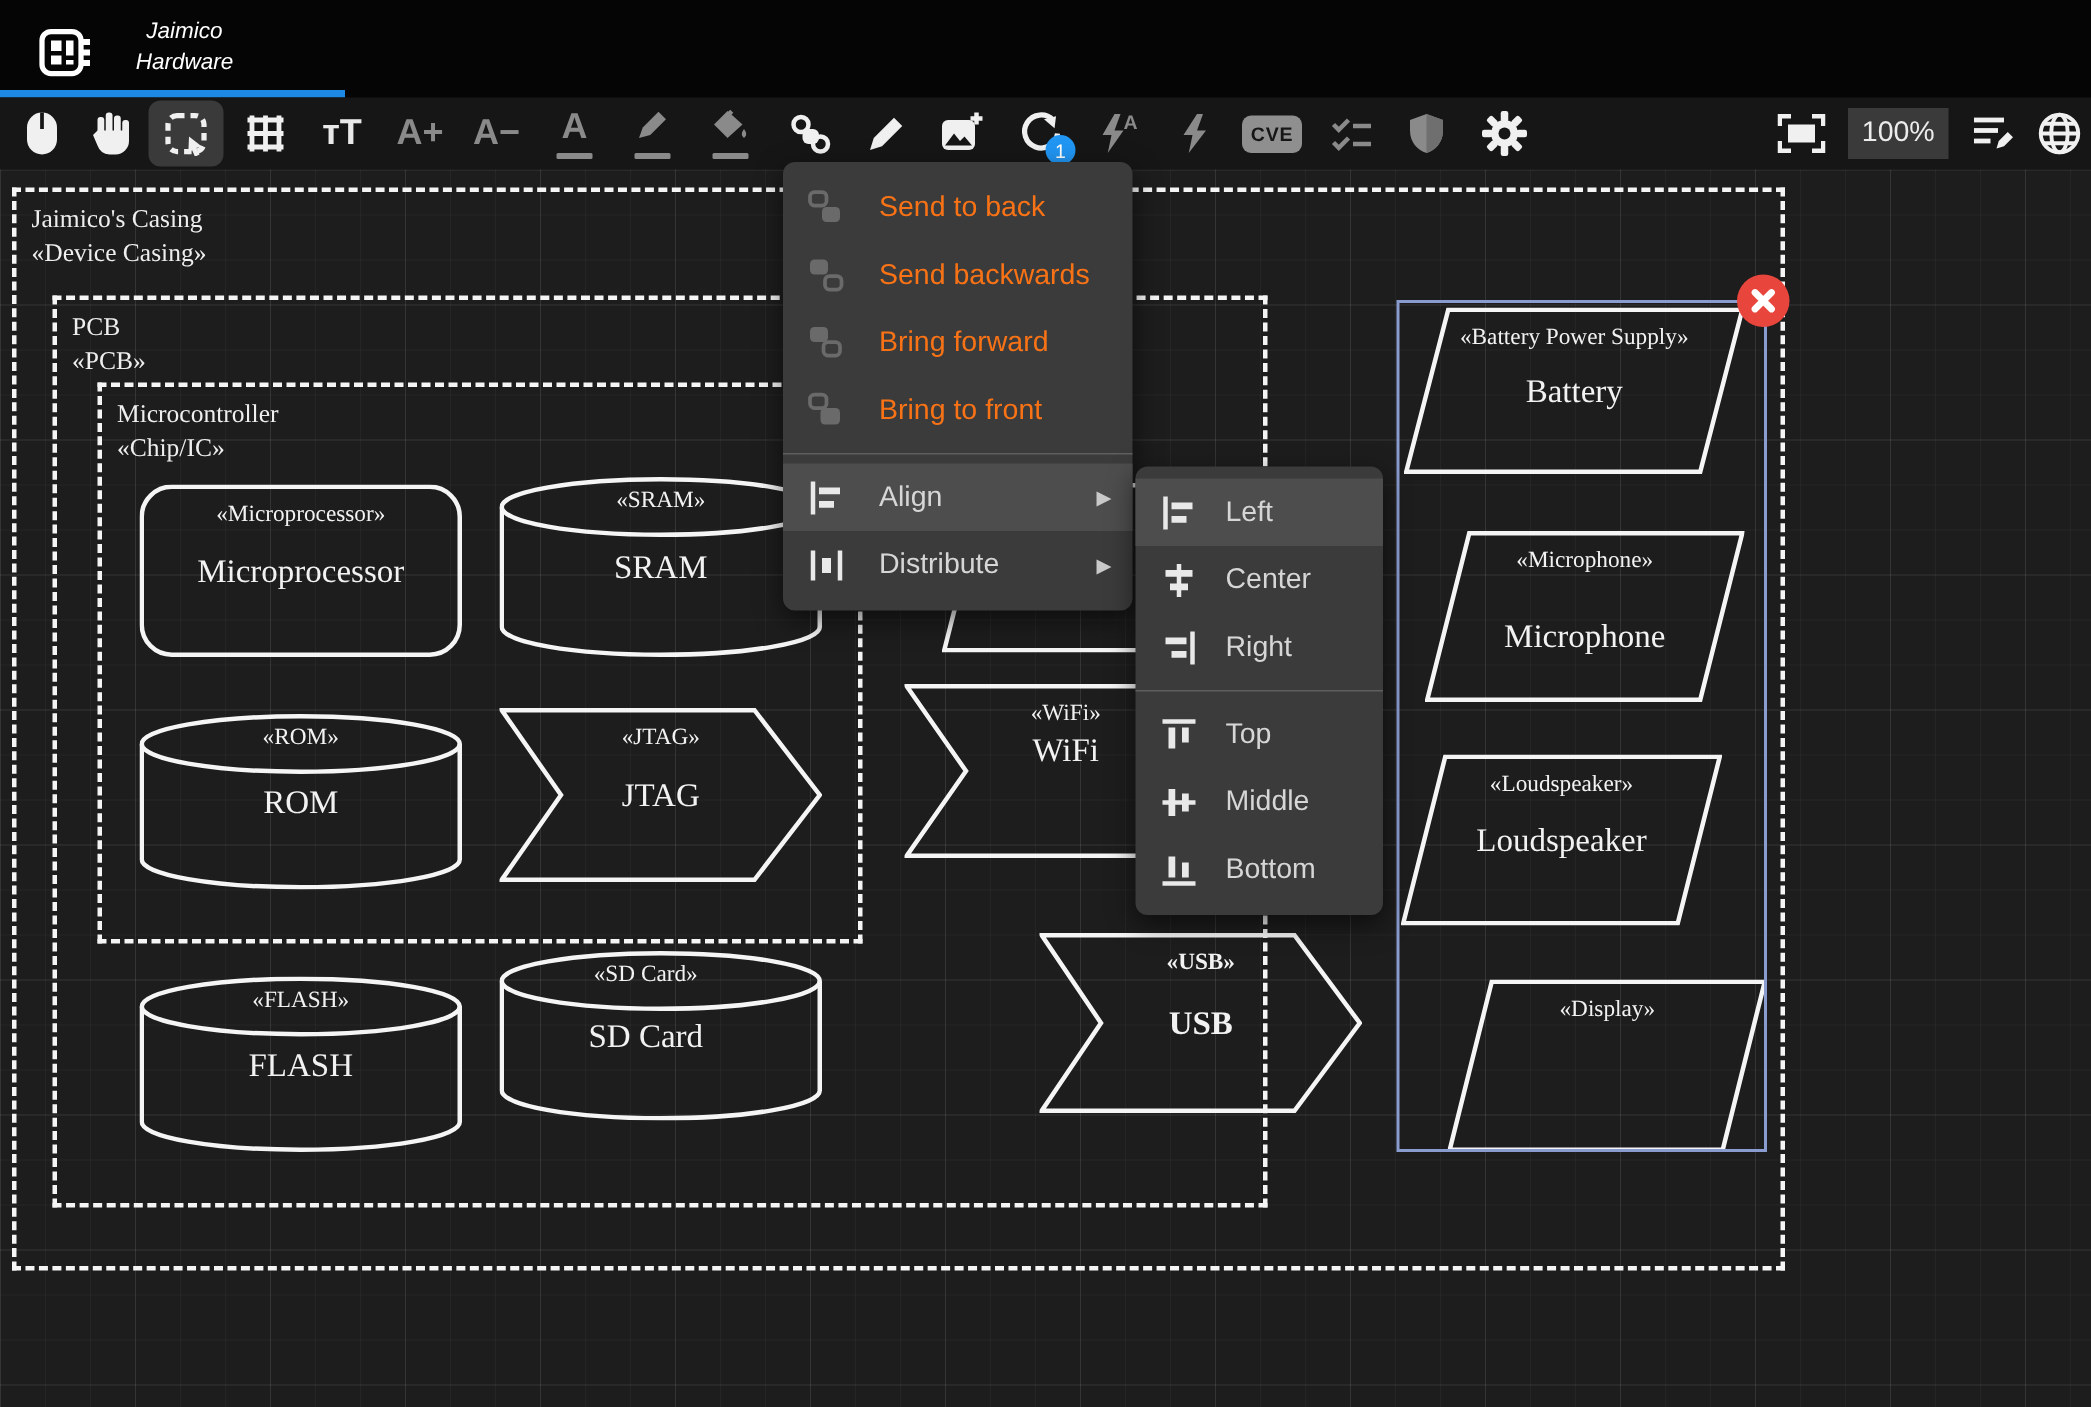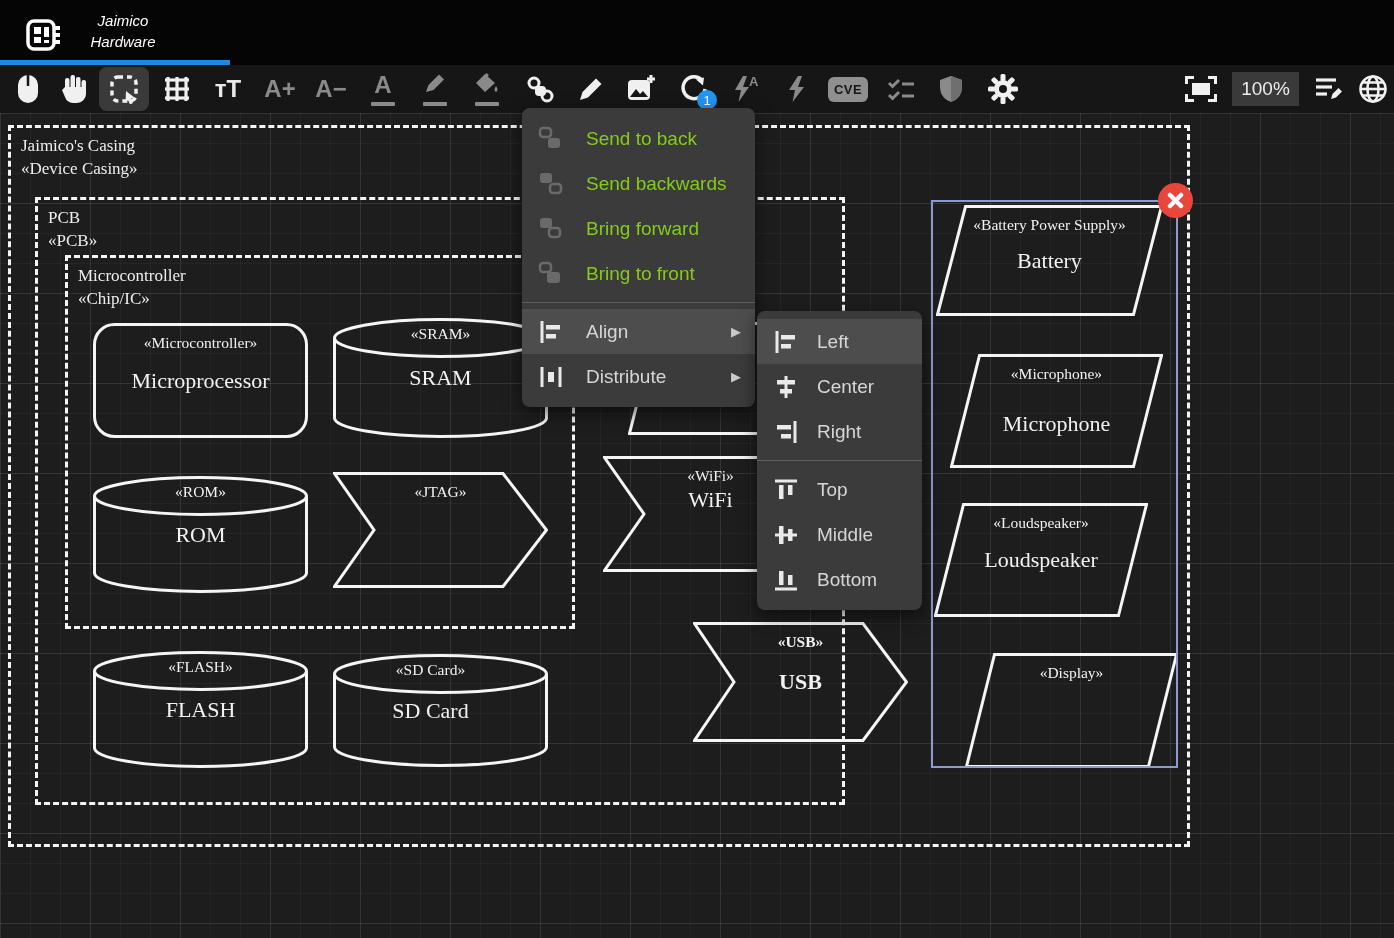--- a/index.html
+++ b/index.html
@@ -59,21 +59,21 @@
              background:#e8453c; display:flex; align-items:center; justify-content:center;
              cursor:pointer; z-index:40; }
 
   
   .menu { position:absolute; background:#3b3b3b; border-radius:8px; z-index:60;
           box-shadow:0 6px 18px rgba(0,0,0,.55); padding:8px 0; }
   .menu-main { left:522px; top:108px; width:233px; }
   .menu-sub  { left:757px; top:311px; width:165px; }
   .mitem { height:45px; display:flex; align-items:center; cursor:pointer; font-size:19px;
            color:#d6d6d6; padding-left:16px; position:relative; }
-  .mitem.disabled { color:#84cc16; }
+  .mitem.disabled { color:#f97316; }
   .mitem.hl { background:#4d4d4d; }
   .mitem .micon { width:26px; height:26px; margin-right:22px; flex:0 0 26px; }
   .menu-sub .mitem .micon { margin-right:18px; }
   .msep { height:1px; background:#5f5f5f; margin:6px 0; }
   .subarrow { position:absolute; right:14px; color:#c9c9c9; font-size:13px; }
 </style>
 </head>
 <body>
 
 <div class="topbar">
@@ -292,21 +292,21 @@
 <div class="node" style="left:628px; top:322px; width:192px; height:113px; z-index:1">
   <svg width="192" height="113" viewBox="0 0 192 113">
     <polygon points="29.5,1.5 190.5,1.5 162.5,111.5 1.5,111.5" fill="none" stroke="#f5f5f5" stroke-width="3"></polygon>
   </svg>
 </div>
 
 <div class="node" style="left:93px; top:323px; width:215px; height:115px;">
   <svg width="215" height="115" viewBox="0 0 215 115">
     <rect x="1.5" y="1.5" width="212" height="112" rx="20" fill="none" stroke="#f5f5f5" stroke-width="3"></rect>
   </svg>
-  <div class="stereo">«Microcontroller»</div>
+  <div class="stereo">«Microprocessor»</div>
   <div class="nname">Microprocessor</div>
 </div>
 
 <div class="node" style="left:333px; top:318px; width:215px; height:120px;">
   <svg width="215" height="120" viewBox="0 0 215 120">
     <ellipse cx="107.5" cy="20" rx="106" ry="18.5" fill="none" stroke="#f5f5f5" stroke-width="3"></ellipse>
     <path d="M1.5 20 V100 A106 18.5 0 0 0 213.5 100 V20" fill="none" stroke="#f5f5f5" stroke-width="3"></path>
   </svg>
   <div class="stereo cyl">«SRAM»</div>
   <div class="nname">SRAM</div>
@@ -319,40 +319,41 @@
   </svg>
   <div class="stereo cyl">«ROM»</div>
   <div class="nname">ROM</div>
 </div>
 
 <div class="node" style="left:333px; top:472px; width:215px; height:116px;">
   <svg width="215" height="116" viewBox="0 0 215 116">
     <polygon points="1.5,1.5 170,1.5 213.5,58 170,114.5 1.5,114.5 41,58" fill="none" stroke="#f5f5f5" stroke-width="3"></polygon>
   </svg>
   <div class="stereo">«JTAG»</div>
+  <div class="nname">JTAG</div>
 </div>
 
 <div class="node" style="left:603px; top:456px; width:215px; height:88px;">
   <svg width="215" height="116" viewBox="0 0 215 116">
     <polygon points="1.5,1.5 170,1.5 213.5,58 170,114.5 1.5,114.5 41,58" fill="none" stroke="#f5f5f5" stroke-width="3"></polygon>
   </svg>
   <div class="stereo">«WiFi»</div>
   <div class="nname">WiFi</div>
 </div>
 
 <div class="node" style="left:93px; top:651px; width:215px; height:117px;">
   <svg width="215" height="117" viewBox="0 0 215 117">
     <ellipse cx="107.5" cy="20" rx="106" ry="18.5" fill="none" stroke="#f5f5f5" stroke-width="3"></ellipse>
     <path d="M1.5 20 V97 A106 18.5 0 0 0 213.5 97 V20" fill="none" stroke="#f5f5f5" stroke-width="3"></path>
   </svg>
   <div class="stereo cyl">«FLASH»</div>
   <div class="nname">FLASH</div>
 </div>
 
-<div class="node" style="left:333px; top:654px; width:195px; height:113px;">
+<div class="node" style="left:333px; top:634px; width:195px; height:113px;">
   <svg width="215" height="113" viewBox="0 0 215 113">
     <ellipse cx="107.5" cy="20" rx="106" ry="18.5" fill="none" stroke="#f5f5f5" stroke-width="3"></ellipse>
     <path d="M1.5 20 V93 A106 18.5 0 0 0 213.5 93 V20" fill="none" stroke="#f5f5f5" stroke-width="3"></path>
   </svg>
   <div class="stereo cyl">«SD Card»</div>
   <div class="nname">SD Card</div>
 </div>
 
 <div class="node" style="left:693px; top:622px; width:215px; height:120px;font-weight:bold;">
   <svg width="215" height="120" viewBox="0 0 215 120">

